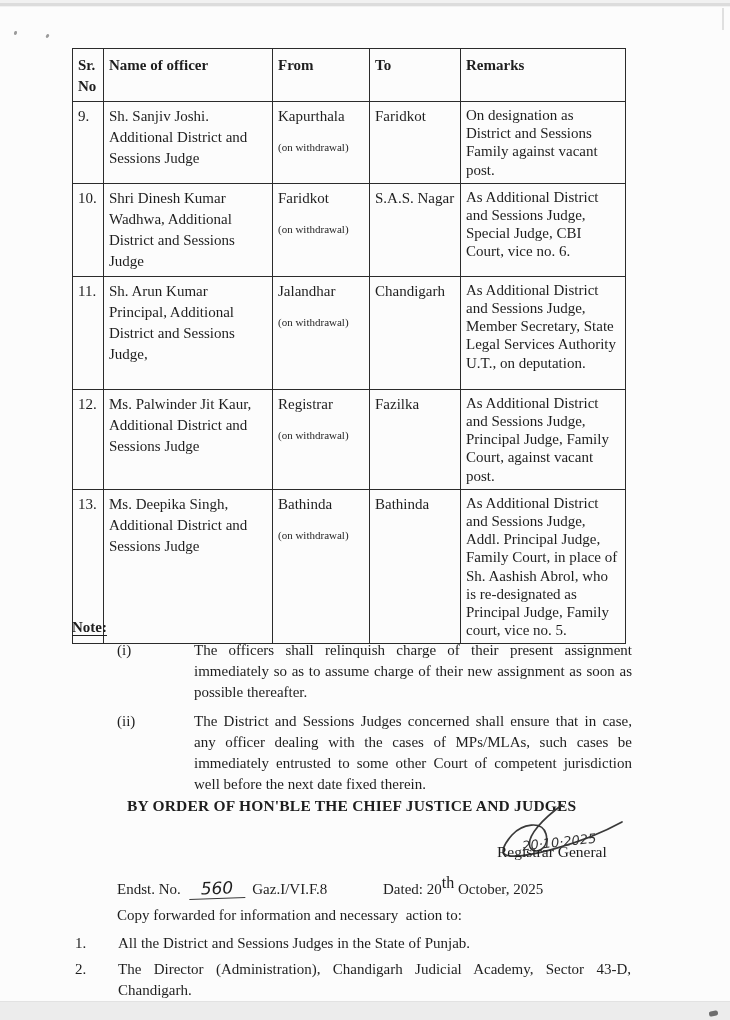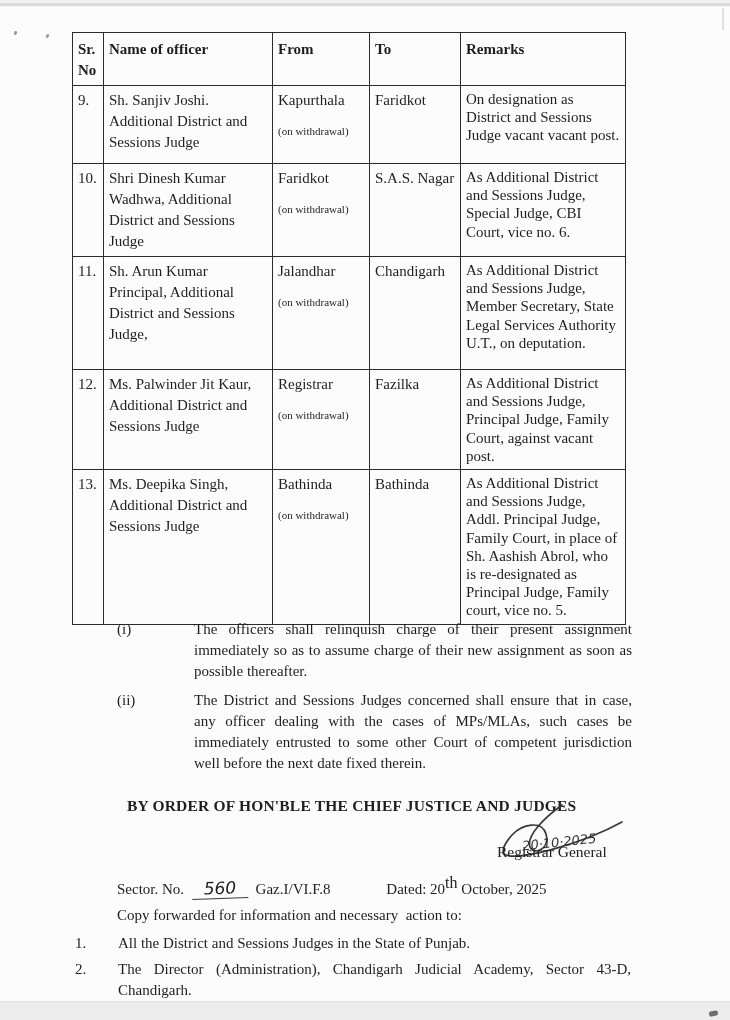--- a/index.html
+++ b/index.html
@@ -13,21 +13,21 @@
   .scan-top-band { position:absolute; top:0; left:0; width:730px; height:7px; background:#f1f1f1; }
   .scan-top-line { position:absolute; top:3px; left:0; width:730px; height:3px; background:#dcdcdc; }
   .scan-bottom-band { position:absolute; bottom:0; left:0; width:730px; height:18px; background:#ececec; border-top:1px solid #e2e2e2; }
   .speck { position:absolute; background:#9b9b9b; border-radius:50%; }
   .speck-a { left:14px; top:31px; width:3px; height:4px; transform:rotate(20deg); }
   .speck-b { left:46px; top:34px; width:3px; height:4px; transform:rotate(35deg); }
   .speck-c { left:709px; bottom:4px; width:9px; height:5px; background:#6e6e6e; border-radius:2px; transform:rotate(-12deg); }
   .scan-right-mark { position:absolute; right:6px; top:8px; width:2px; height:22px; background:#e0e0e0; }
 
   
-  .doc-table { position:absolute; left:72px; top:32px; border-collapse:collapse; table-layout:fixed; width:553px; }
+  .doc-table { position:absolute; left:72px; top:48px; border-collapse:collapse; table-layout:fixed; width:553px; }
   .doc-table td, .doc-table th {
     border:1.6px solid #2b2b2b; vertical-align:top; padding:4px 5px;
     font-weight:normal; text-align:left; overflow:hidden;
   }
   .doc-table th { font-weight:bold; padding-top:6px; }
   .col-sr { width:31px; } .col-name { width:169px; } .col-from { width:97px; }
   .col-to { width:91px; } .col-remarks { width:165px; }
   .th-center, .cell-center { text-align:center; }
   .cell-sr { text-align:center; padding-left:2px; padding-right:2px; }
   .cell-from { text-align:center; padding-left:1px; padding-right:1px; }
@@ -93,21 +93,21 @@
       <th class="th-center">Remarks</th>
     </tr>
     <tr style="height:78px;">
       <td class="cell-sr">9.</td>
       <td>Sh. Sanjiv Joshi. Additional District and Sessions Judge</td>
       <td class="cell-from">
         <div>Kapurthala</div>
         <div class="from-note">(on withdrawal)</div>
       </td>
       <td class="cell-to">Faridkot</td>
-      <td class="cell-remarks">On designation as District and Sessions Judge vacant vacant post.</td>
+      <td class="cell-remarks">On designation as District and Sessions Family against vacant post.</td>
     </tr>
     <tr style="height:76px;">
       <td class="cell-sr">10.</td>
       <td>Shri Dinesh Kumar Wadhwa, Additional District and Sessions Judge</td>
       <td class="cell-from">
         <div>Faridkot</div>
         <div class="from-note">(on withdrawal)</div>
       </td>
       <td class="cell-to">S.A.S. Nagar</td>
       <td class="cell-remarks">As Additional District and Sessions Judge, Special Judge, CBI Court, vice no. 6.</td>
@@ -139,40 +139,41 @@
         <div>Bathinda</div>
         <div class="from-note">(on withdrawal)</div>
       </td>
       <td class="cell-to">Bathinda</td>
       <td class="cell-remarks">As Additional District and Sessions Judge, Addl. Principal Judge, Family Court, in place of Sh. Aashish Abrol, who is re-designated as Principal Judge, Family court, vice no. 5.</td>
     </tr>
   </tbody>
     </table>
 
   <div class="note-section">
+    <div class="note-heading">Note:</div>
     <div class="note-item">
       <div class="note-num">(i)</div>
       <div class="note-text">The officers shall relinquish charge of their present assignment immediately so as to assume charge of their new assignment as soon as possible thereafter.</div>
     </div>
     <div class="note-item">
       <div class="note-num">(ii)</div>
       <div class="note-text">The District and Sessions Judges concerned shall ensure that in case, any officer dealing with the cases of MPs/MLAs, such cases be immediately entrusted to some other Court of competent jurisdiction well before the next date fixed therein.</div>
     </div>
   </div>
 
   <div class="order-line">BY ORDER OF HON'BLE THE CHIEF JUSTICE AND JUDGES</div>
 
   <svg class="sig-svg" width="165" height="58" viewBox="0 0 165 58">
     <path d="M92,3 C74,16 56,34 60,45 C64,54 80,47 76,32 C72,18 52,22 42,33 C34,42 30,51 36,53 C52,58 112,42 152,20" fill="none" stroke="#3a3a3a" stroke-width="1.7" stroke-linecap="round"></path>
     <text x="52" y="45" font-size="13" font-style="italic" fill="#333" font-family="'DejaVu Sans', sans-serif" transform="rotate(-6 85 40)">20·10·2025</text>
   </svg>
   <div class="registrar-title">Registrar General</div>
 
   <div class="endst-line">
-    <span>Sector. No.</span>
+    <span>Endst. No.</span>
     <span class="endst-number">560</span>
     <span>Gaz.I/VI.F.8</span>
     <span class="dated-part"><span>Dated: 20</span><sup>th</sup><span> October, 2025</span></span>
   </div>
 
   <div class="copy-line">Copy forwarded for information and necessary  action to:</div>
 
   <div class="cc-list">
     <div class="cc-item">
       <div class="cc-num">1.</div>

